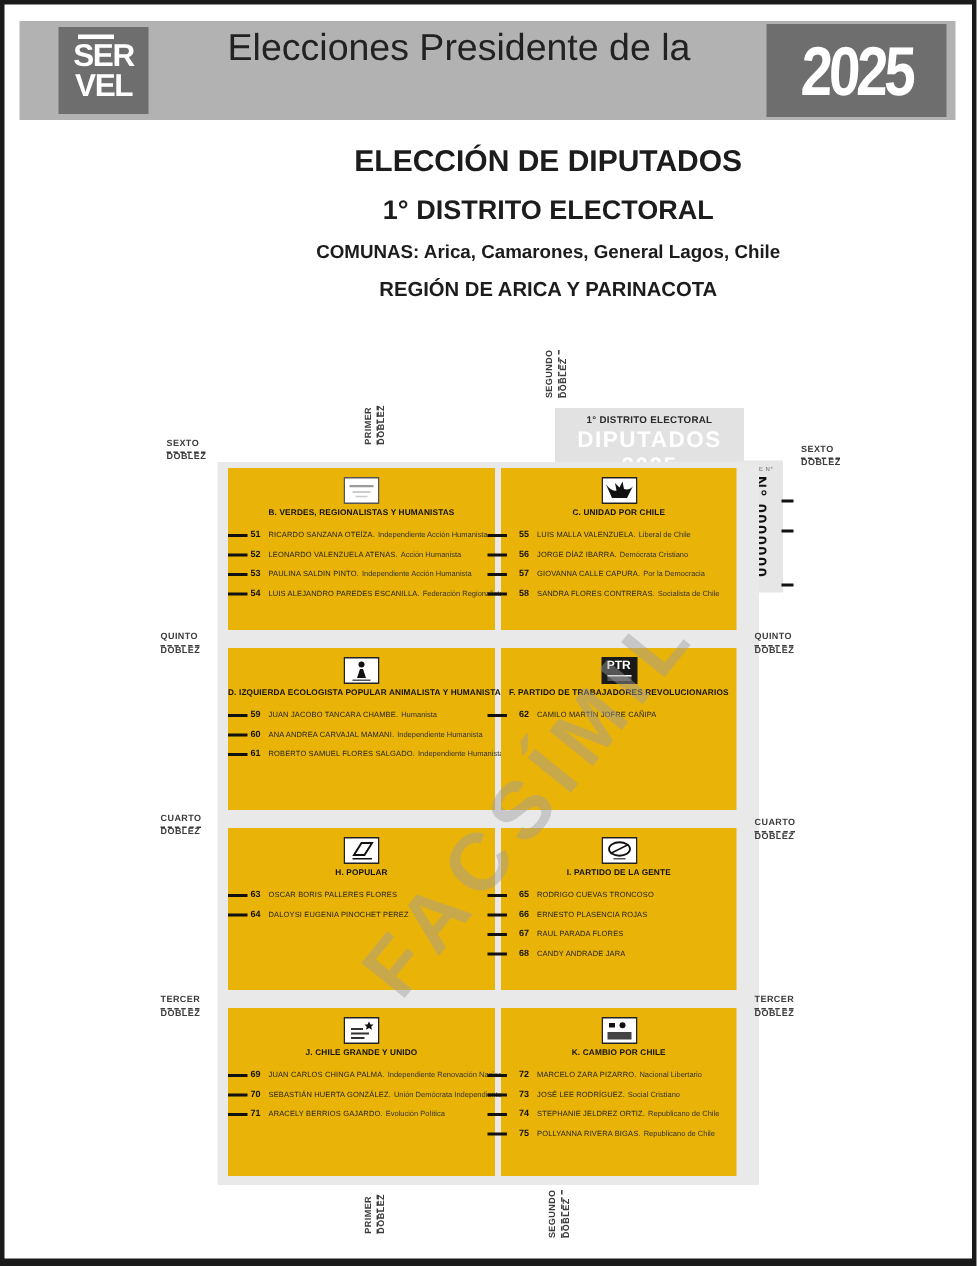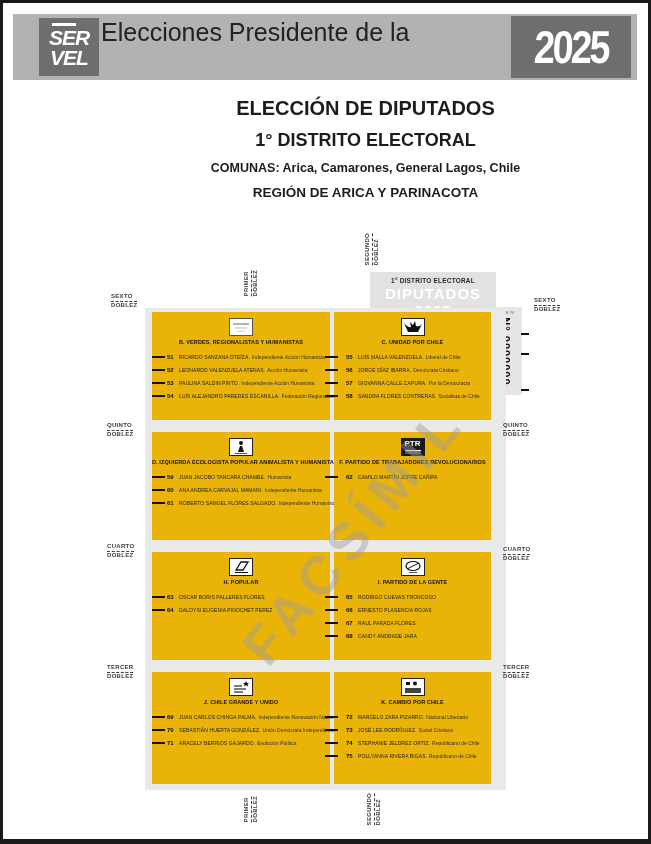--- a/index.html
+++ b/index.html
@@ -5,23 +5,23 @@
   html,body{margin:0;padding:0;background:#888;}
   .page{
     position:relative;width:645px;height:836px;margin:0 auto;
     background:#fff;border:3px solid #1a1a1a;border-bottom-width:5px;
     font-family:"Liberation Sans",sans-serif;overflow:hidden;
   }
   
   .hdr{position:absolute;left:10px;top:11px;width:624px;height:66px;background:#b2b2b2;}
   .servel{position:absolute;left:26px;top:4px;width:60px;height:58px;background:#6e6e6e;color:#fff;
     text-align:center;font-weight:bold;font-size:21px;line-height:.95;padding-top:10px;box-sizing:border-box;
-    letter-spacing:-1px;font-style:italic;}
+    letter-spacing:-1px;}
   .servel .macron{position:absolute;left:13px;top:5px;width:24px;height:3px;background:#fff;}
-  .hdr-title{position:absolute;left:88px;top:5px;width:410px;color:#222;
+  .hdr-title{position:absolute;left:88px;top:5px;width:410px;text-align:center;color:#222;
     font-size:25px;line-height:1.1;white-space:nowrap;}
   .year-box{position:absolute;right:6px;top:2px;width:120px;height:62px;background:#6e6e6e;color:#fff;
     text-align:center;font-weight:bold;font-size:46px;line-height:62px;letter-spacing:-3px;
     transform:none;}
   .year-box span{display:inline-block;transform:scaleX(.82) skewX(-3deg);}
   
   .t{position:absolute;left:0;width:100%;text-align:center;color:#1c1c1c;font-weight:bold;padding-left:40px;}
   .t1{top:94px;font-size:20px;}
   .t2{top:127px;font-size:18px;}
   .t3{top:158px;font-size:12.5px;}

